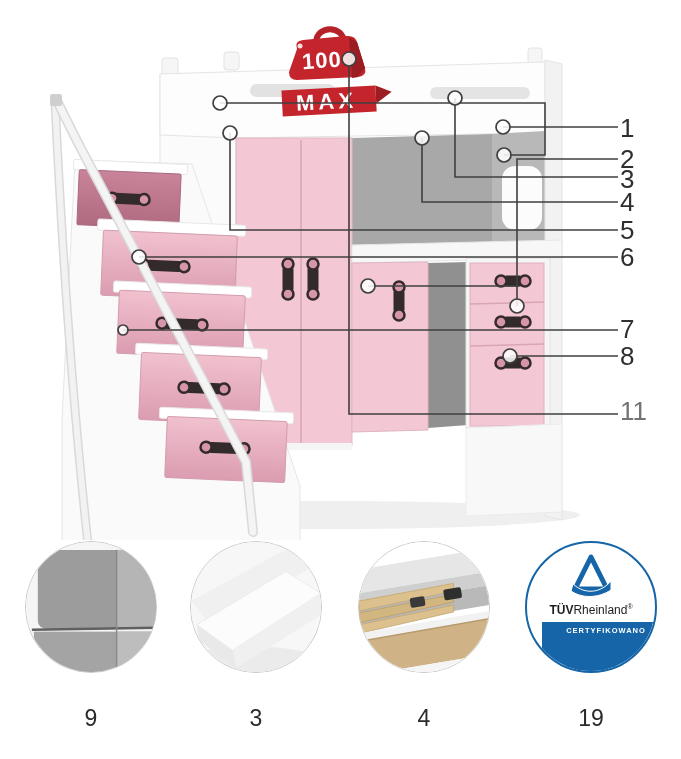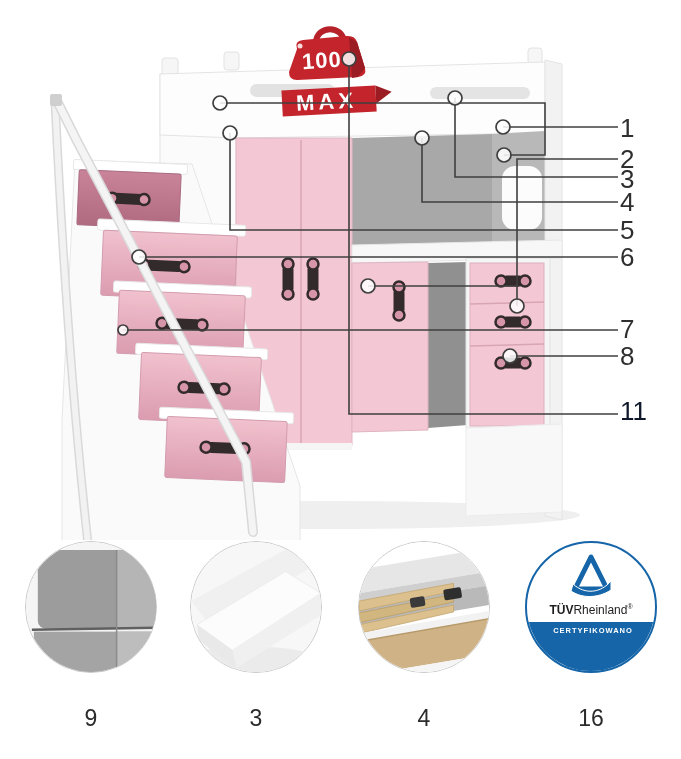--- a/index.html
+++ b/index.html
@@ -13,21 +13,21 @@
   .detail{position:absolute;top:0;width:132px;height:132px;}
   .d1{left:25px;} .d2{left:190px;} .d3{left:358px;} .d4{left:525px;}
   .circle{position:relative;width:132px;height:132px;border-radius:50%;overflow:hidden;
           border:1px solid #c9c9c9;background:#fff;box-sizing:border-box;}
   .circle svg{display:block;}
   .tuv{border:2px solid var(--tuv-blue);}
   .tuv-brand{position:absolute;left:0;top:60px;width:100%;text-align:center;
              font-size:12px;color:#1d1d1d;letter-spacing:0px;white-space:nowrap;}
   .tuv-brand b{font-weight:bold;}
   .tuv-reg{font-size:7px;vertical-align:super;}
-  .tuv-band{position:absolute;left:2px;top:79px;width:100%;height:53px;background:var(--tuv-blue);}
+  .tuv-band{position:absolute;left:15px;top:79px;width:100%;height:53px;background:var(--tuv-blue);}
   .tuv-caption{margin-top:4px;text-align:center;font-size:7.5px;font-weight:bold;
                letter-spacing:1px;color:#ffffff;}
   .detail-num{position:absolute;top:164px;left:0;width:132px;text-align:center;
               font-size:23px;color:#2b2b2b;}
 </style>
 </head>
 <body>
 
 <div class="stage">
 
@@ -196,21 +196,21 @@
 
   <div id="callout-labels">
       <div class="co-label" style="top: 112px; color: rgb(47, 47, 47);">1</div>
       <div class="co-label" style="top: 143px; color: rgb(47, 47, 47);">2</div>
       <div class="co-label" style="top: 163px; color: rgb(47, 47, 47);">3</div>
       <div class="co-label" style="top: 186px; color: rgb(47, 47, 47);">4</div>
       <div class="co-label" style="top: 214px; color: rgb(47, 47, 47);">5</div>
       <div class="co-label" style="top: 241px; color: rgb(47, 47, 47);">6</div>
       <div class="co-label" style="top: 313px; color: rgb(47, 47, 47);">7</div>
       <div class="co-label" style="top: 340px; color: rgb(47, 47, 47);">8</div>
-      <div class="co-label" style="top: 395px; color: #0f172a;">11</div>
+      <div class="co-label" style="top: 395px; color: #737373;">11</div>
     </div>
 
   <div class="details-row">
 
     <figure class="detail d1" style="margin:0">
       <div class="circle">
         <svg width="130" height="130" viewBox="0 0 132 132">
           <rect x="0" y="0" width="132" height="132" fill="#f5f5f5"></rect>
           <rect x="12" y="8" width="124" height="80" rx="8" fill="#9c9c9c"></rect>
           <rect x="92" y="8" width="44" height="80" fill="#b5b5b5"></rect>
@@ -265,17 +265,17 @@
           <path d="M64,14 L48,46 L80,46 Z" fill="none" style="stroke:var(--tuv-blue)" stroke-width="5" stroke-linejoin="round"></path>
           <path d="M46,41 C58,52 74,50 84,38 L84,47 C70,56 54,55 44,48 Z" style="fill:var(--tuv-blue)" stroke="#ffffff" stroke-width="1"></path>
         </svg>
         <div class="tuv-brand">
           <b>TÜV</b><span style="font-weight:normal;">Rheinland</span><span class="tuv-reg">®</span>
         </div>
         <div class="tuv-band">
           <div class="tuv-caption">CERTYFIKOWANO</div>
         </div>
       </div>
-      <figcaption class="detail-num">16</figcaption>
+      <figcaption class="detail-num">19</figcaption>
     </figure>
 
   </div>
 </div>
 
 </body></html>

